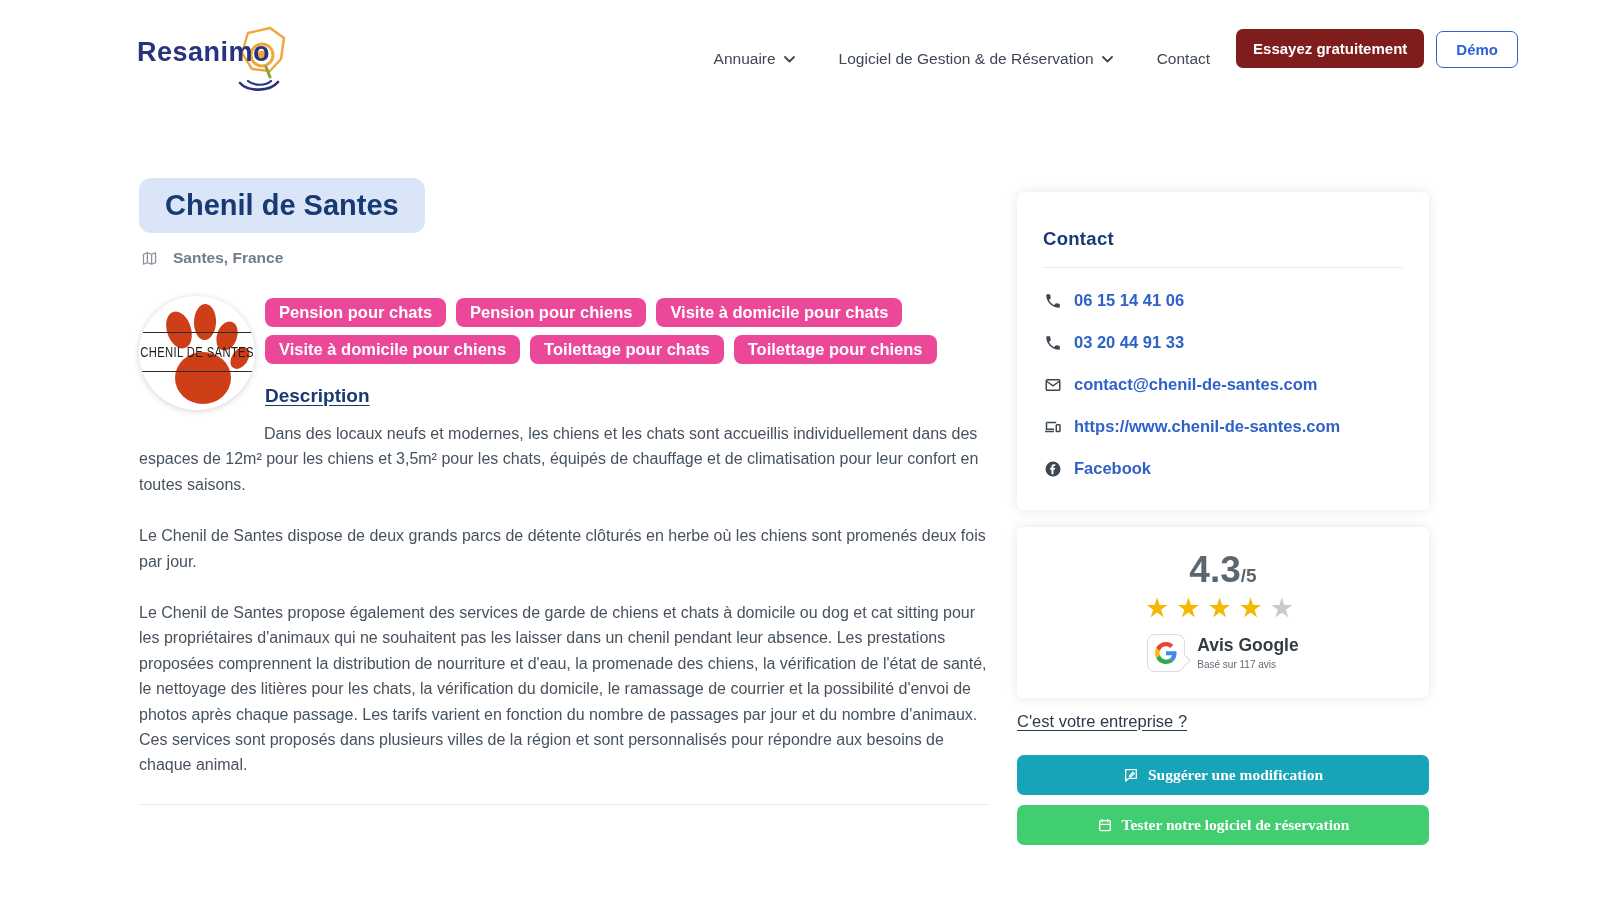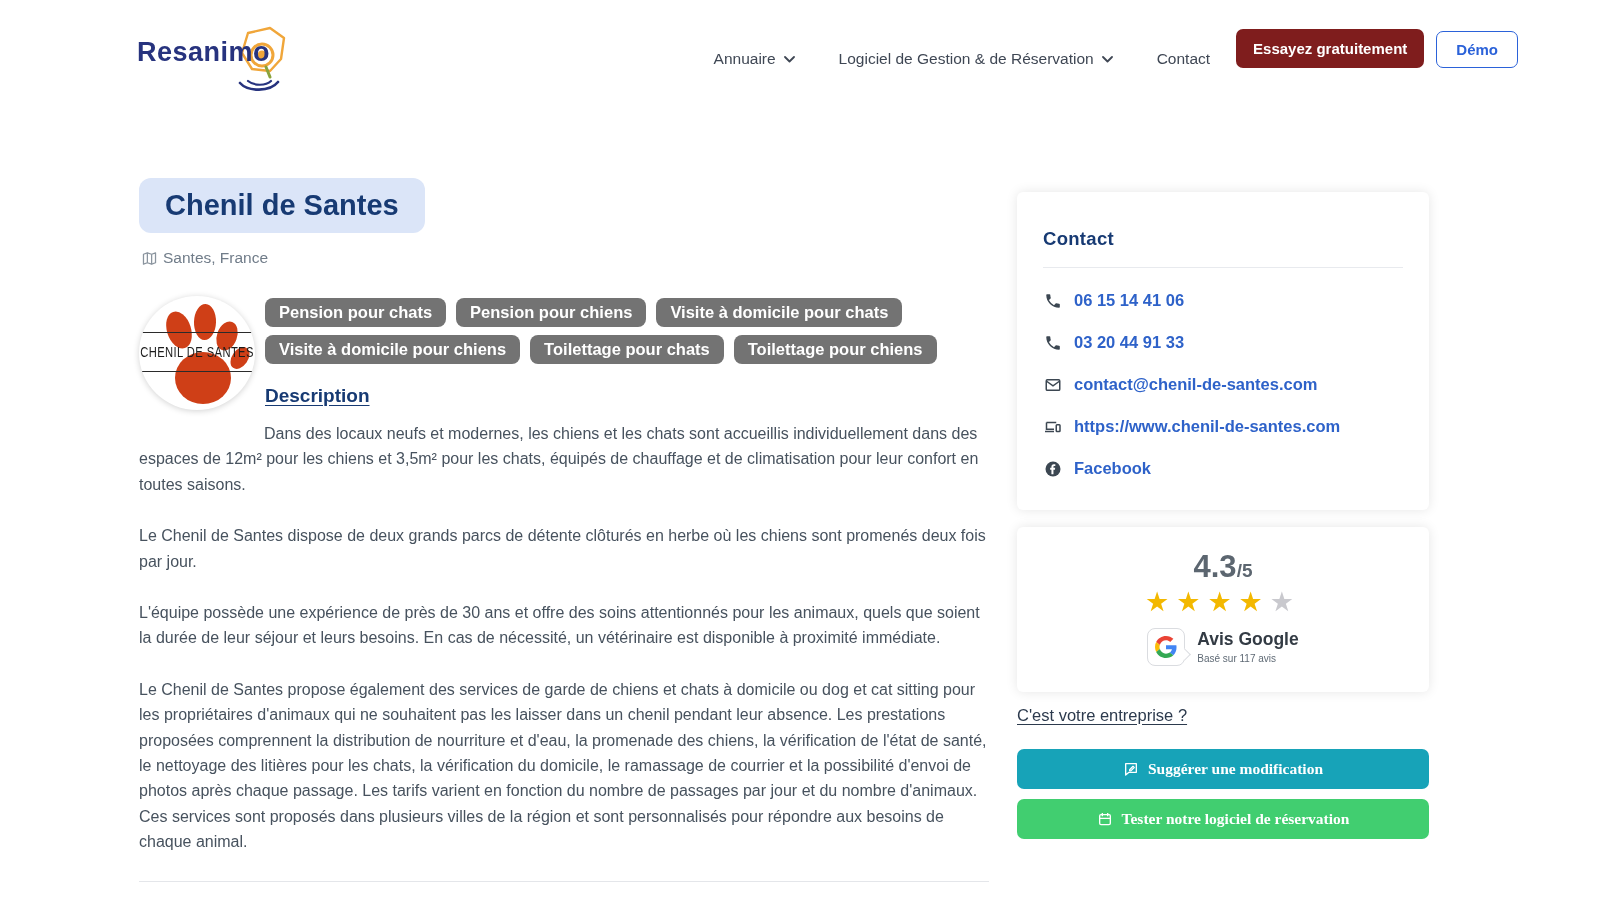--- a/index.html
+++ b/index.html
@@ -39,42 +39,42 @@
   .content { width:850px; flex:0 0 850px; }
   .sidebar { flex:1; margin-top:14px; }
   
   .title-pill {
     display:inline-block; margin:0;
     background:#dbe5f8; color:#173a73;
     font-size:29px; font-weight:800;
     padding:11px 26px; border-radius:12px;
   }
   .location {
-    display:flex; align-items:center; gap:5px;
-    margin:16px 0 0 2px; color:#707c89; font-size:15.5px;
+    display:flex; align-items:center; gap:15px;
+    margin:16px 0 0 2px; color:#707c89; font-size:15.5px;font-weight:bold;
   }
   .desc-block { margin-top:29px; }
   .biz-logo {
     float:left; width:116px; height:114px; border-radius:50%;
     background:#fff; box-shadow:0 1px 6px rgba(0,0,0,.18);
     position:relative; margin:0 10px 8px 0; overflow:hidden;
   }
   .biz-logo svg { position:absolute; inset:0; }
   .biz-logo-label {
     position:absolute; left:0; right:0; top:36px; height:40px;
     border-top:1.5px solid #2b2b2b; border-bottom:1.5px solid #2b2b2b;
     display:flex; align-items:center; justify-content:center;
   }
   .biz-logo-label span {
     font-size:14px; color:#1c1c1c; white-space:nowrap;
     transform:scaleX(.8); letter-spacing:.5px;
   }
   .tags { overflow:hidden; display:flex; flex-wrap:wrap; gap:8px 10px; padding-top:2px; }
   .tag {
-    background:#737373; color:#fff; font-size:16.5px; font-weight:700;
+    background:#ec4899; color:#fff; font-size:16.5px; font-weight:700;
     padding:5px 14px; border-radius:8px; white-space:nowrap;
   }
   .desc-heading {
     font-size:19px; font-weight:800; color:#173a73;
     text-decoration:underline; text-underline-offset:3px;
     margin:21px 0 0 0;
   }
   .content p { margin:26px 0 0 0; font-size:16px; line-height:25.4px; color:#47525e; }
   .content p.first { margin-top:14px; text-indent:125px; }
   .bottom-divider { clear:both; border-top:1px solid #e4e6ea; margin-top:26px; height:1px; }
@@ -86,21 +86,21 @@
   .contact-card { padding:36px 26px 32px; }
   .contact-card h3 { margin:0; font-size:18.5px; font-weight:800; color:#173a73; letter-spacing:.3px; }
   .contact-divider { border-top:1px solid #e8eaee; margin:17px 0 4px; }
   .contact-row {
     display:flex; align-items:center; gap:12px; margin-top:23px;
     color:#2e62c9; font-size:16.5px; font-weight:600; text-decoration:none; cursor:pointer;
   }
   .contact-row .cicon { display:flex; width:19px; justify-content:center; flex:0 0 19px; }
   
   .rating-card { margin-top:17px; padding:22px 20px 26px; text-align:center; }
-  .score-big { font-size:31px; font-weight:800; color:#5c6670; }
+  .score-big { font-size:37px; font-weight:800; color:#5c6670; }
   .score-small { font-size:19px; font-weight:700; color:#5c6670; }
   .stars { margin-top:3px; font-size:27px; letter-spacing:7px; line-height:1.1; }
   .star-gold { color:#f3b800; }
   .star-gray { color:#c9c9ce; }
   .google-row { display:flex; justify-content:center; align-items:center; gap:12px; margin-top:10px; text-align:left; }
   .g-bubble {
     width:38px; height:38px; border:1px solid #dadce0; border-radius:8px;
     display:flex; align-items:center; justify-content:center; background:#fff; position:relative;
   }
   .g-bubble::after {
@@ -192,21 +192,20 @@
         <span class="tag">Visite à domicile pour chats</span>
         <span class="tag">Visite à domicile pour chiens</span>
         <span class="tag">Toilettage pour chats</span>
         <span class="tag">Toilettage pour chiens</span>
       </div>
 
       <h2 class="desc-heading">Description</h2>
 
       <p class="first">Dans des locaux neufs et modernes, les chiens et les chats sont accueillis individuellement dans des espaces de 12m² pour les chiens et 3,5m² pour les chats, équipés de chauffage et de climatisation pour leur confort en toutes saisons.</p>
       <p>Le Chenil de Santes dispose de deux grands parcs de détente clôturés en herbe où les chiens sont promenés deux fois par jour.</p>
-      <p>L'équipe possède une expérience de près de 30 ans et offre des soins attentionnés pour les animaux, quels que soient la durée de leur séjour et leurs besoins. En cas de nécessité, un vétérinaire est disponible à proximité immédiate.</p>
       <p>Le Chenil de Santes propose également des services de garde de chiens et chats à domicile ou dog et cat sitting pour les propriétaires d'animaux qui ne souhaitent pas les laisser dans un chenil pendant leur absence. Les prestations proposées comprennent la distribution de nourriture et d'eau, la promenade des chiens, la vérification de l'état de santé, le nettoyage des litières pour les chats, la vérification du domicile, le ramassage de courrier et la possibilité d'envoi de photos après chaque passage. Les tarifs varient en fonction du nombre de passages par jour et du nombre d'animaux. Ces services sont proposés dans plusieurs villes de la région et sont personnalisés pour répondre aux besoins de chaque animal.</p>
 
       <div class="bottom-divider"></div>
     </div>
   </div>
 
   <aside class="sidebar">
 
     <div class="card contact-card">
       <h3>Contact</h3>

